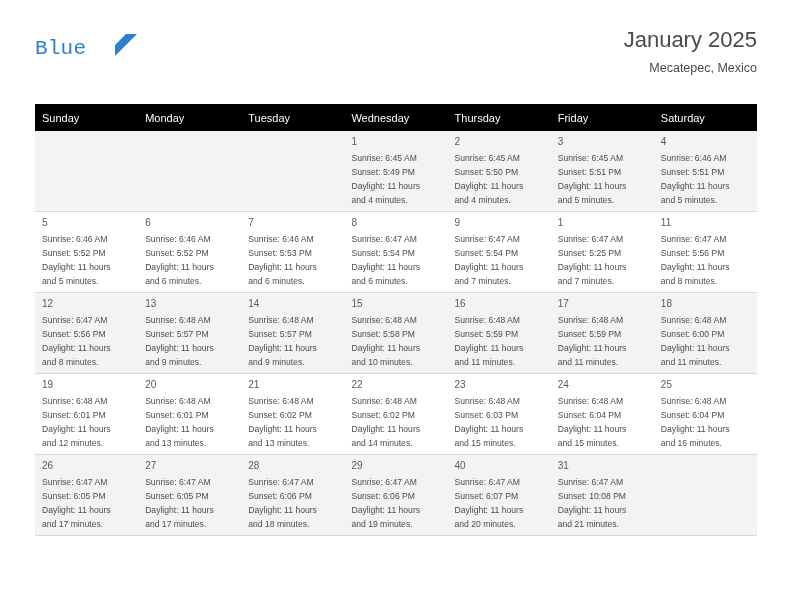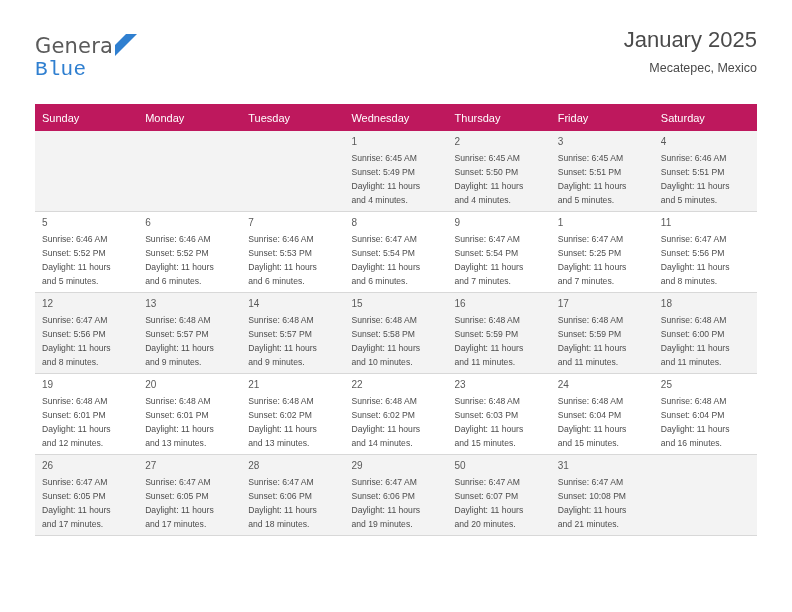--- a/index.html
+++ b/index.html
@@ -82,21 +82,21 @@
     margin-top: 9px;
   }
   
   table.calendar {
     border-collapse: collapse;
     width: 722px;
     margin-top: 14px;
     table-layout: fixed;
   }
   table.calendar th {
-    background: #be185d;
+    background: #000000;
     color: #ffffff;
     font-size: 11px;
     font-weight: normal;
     text-align: left;
     padding: 5px 0 5px 7px;
     height: 17px;
   }
   table.calendar td {
     vertical-align: top;
     border-bottom: 1px solid #d8d8d8;
@@ -126,21 +126,20 @@
     white-space: nowrap;
   }
 </style>
 </head>
 <body>
 
 <div class="page">
 
   <div class="header">
     <div class="logo">
-      <div class="logo-general">General</div>
       <div class="logo-blue">Blue</div>
       <div class="logo-flag"></div>
       <div class="logo-flag-white"></div>
     </div>
     <div class="title-block">
       <h1 class="cal-title">January 2025</h1>
       <div class="cal-subtitle">Mecatepec, Mexico</div>
     </div>
   </div>
 
@@ -366,21 +365,21 @@
             <span class="line">and 18 minutes.</span>
           </td>
           <td>
             <span class="daynum">29</span>
             <span class="line">Sunrise: 6:47 AM</span>
             <span class="line">Sunset: 6:06 PM</span>
             <span class="line">Daylight: 11 hours</span>
             <span class="line">and 19 minutes.</span>
           </td>
           <td>
-            <span class="daynum">50</span>
+            <span class="daynum">40</span>
             <span class="line">Sunrise: 6:47 AM</span>
             <span class="line">Sunset: 6:07 PM</span>
             <span class="line">Daylight: 11 hours</span>
             <span class="line">and 20 minutes.</span>
           </td>
           <td>
             <span class="daynum">31</span>
             <span class="line">Sunrise: 6:47 AM</span>
             <span class="line">Sunset: 10:08 PM</span>
             <span class="line">Daylight: 11 hours</span>

